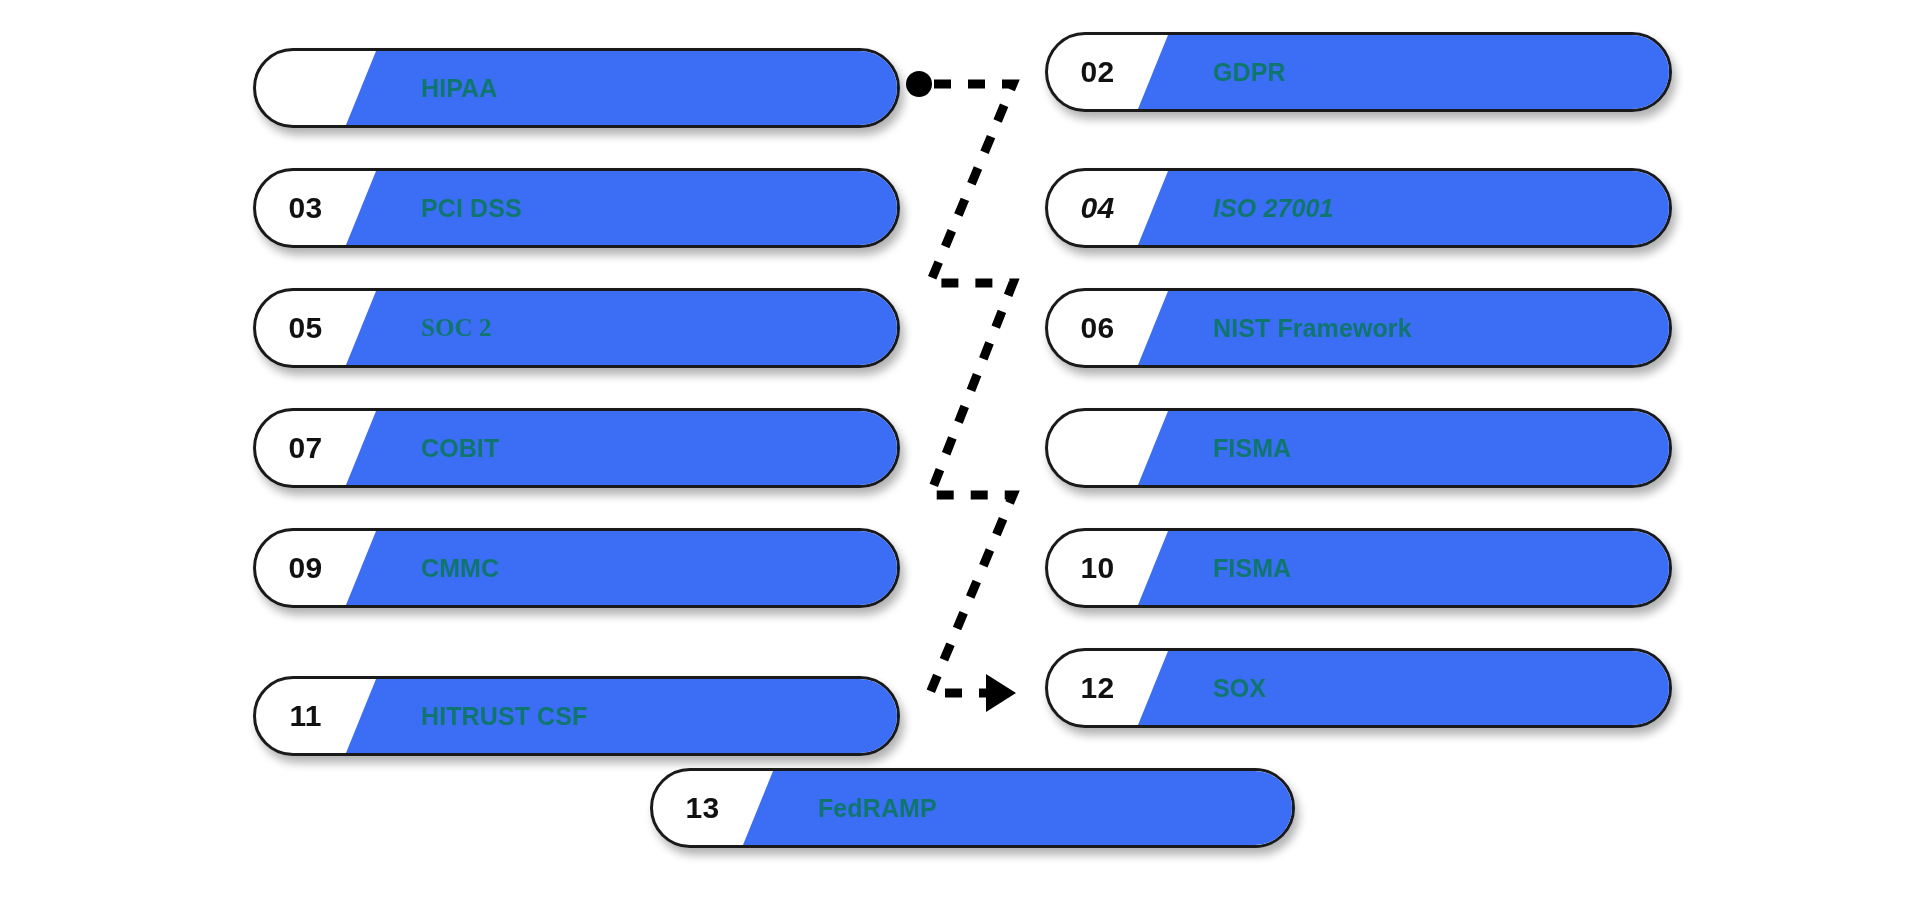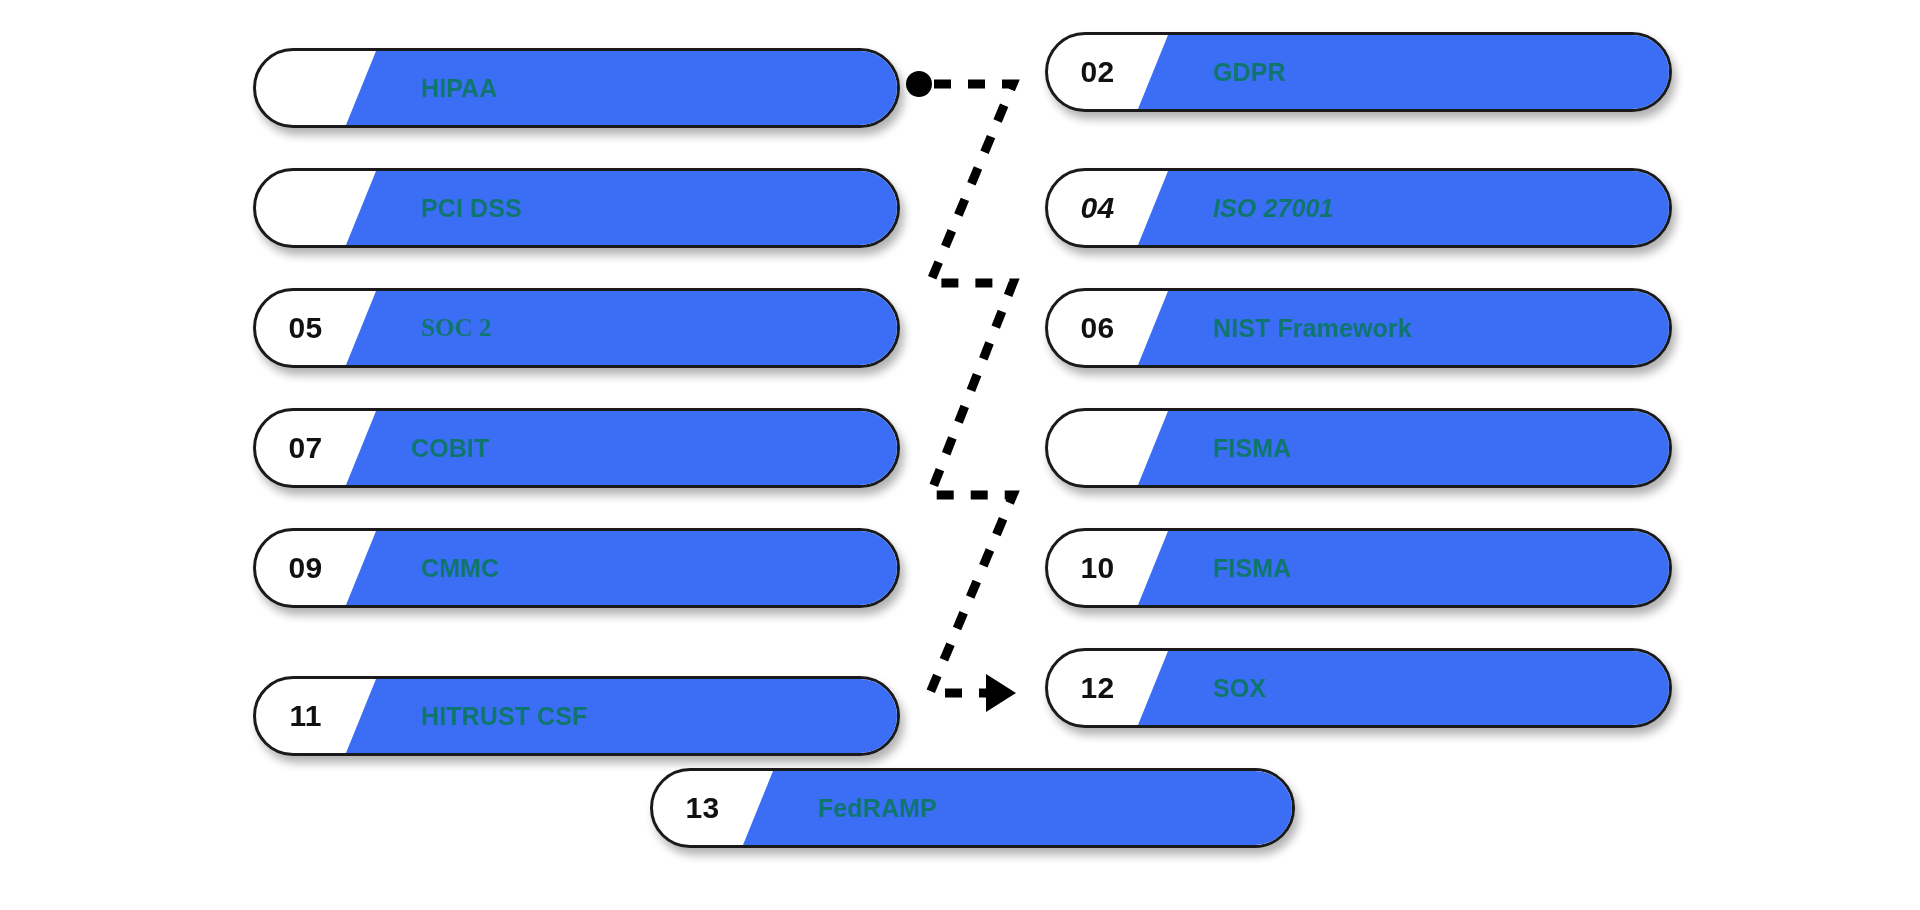--- a/index.html
+++ b/index.html
@@ -135,20 +135,21 @@
           <div class="pill-fill" style="width: 531px; clip-path: polygon(30px 0px, 100% 0px, 100% 100%, 0px 100%);"></div>
         </div>
         <div class="pill-number" style="width: 105px;">02</div>
         <div class="pill-label" style="left: 168px;">GDPR</div>
       </div>
       <div class="pill" style="left: 253px; top: 168px; width: 647px;">
         <div class="pill-shadow"></div>
         <div class="pill-body">
           <div class="pill-fill" style="width: 551px; clip-path: polygon(30px 0px, 100% 0px, 100% 100%, 0px 100%);"></div>
         </div>
+        <div class="pill-number" style="width: 105px;">03</div>
         <div class="pill-label" style="left: 168px;">PCI DSS</div>
       </div>
       <div class="pill" style="left: 1045px; top: 168px; width: 627px; font-style: italic;">
         <div class="pill-shadow"></div>
         <div class="pill-body">
           <div class="pill-fill" style="width: 531px; clip-path: polygon(30px 0px, 100% 0px, 100% 100%, 0px 100%);"></div>
         </div>
         <div class="pill-number" style="width: 105px;">04</div>
         <div class="pill-label" style="left: 168px;">ISO 27001</div>
       </div>
@@ -167,21 +168,21 @@
         </div>
         <div class="pill-number" style="width: 105px;">06</div>
         <div class="pill-label" style="left: 168px;">NIST Framework</div>
       </div>
       <div class="pill" style="left: 253px; top: 408px; width: 647px;">
         <div class="pill-shadow"></div>
         <div class="pill-body">
           <div class="pill-fill" style="width: 551px; clip-path: polygon(30px 0px, 100% 0px, 100% 100%, 0px 100%);"></div>
         </div>
         <div class="pill-number" style="width: 105px;">07</div>
-        <div class="pill-label" style="left: 158px;">COBIT</div>
+        <div class="pill-label" style="left: 168px;">COBIT</div>
       </div>
       <div class="pill" style="left: 1045px; top: 408px; width: 627px;">
         <div class="pill-shadow"></div>
         <div class="pill-body">
           <div class="pill-fill" style="width: 531px; clip-path: polygon(30px 0px, 100% 0px, 100% 100%, 0px 100%);"></div>
         </div>
         <div class="pill-label" style="left: 168px;">FISMA</div>
       </div>
       <div class="pill" style="left: 253px; top: 528px; width: 647px;">
         <div class="pill-shadow"></div>

